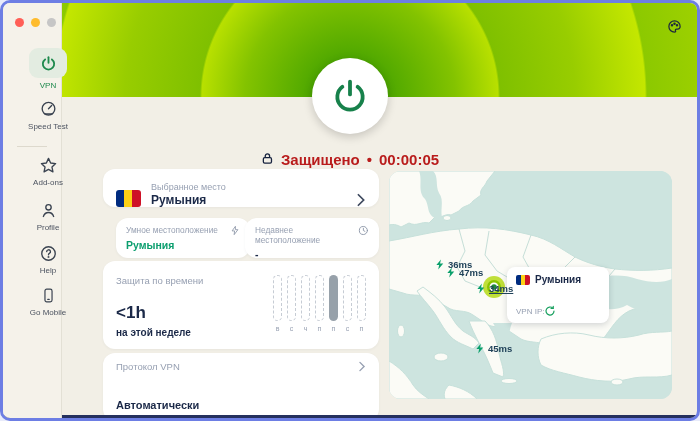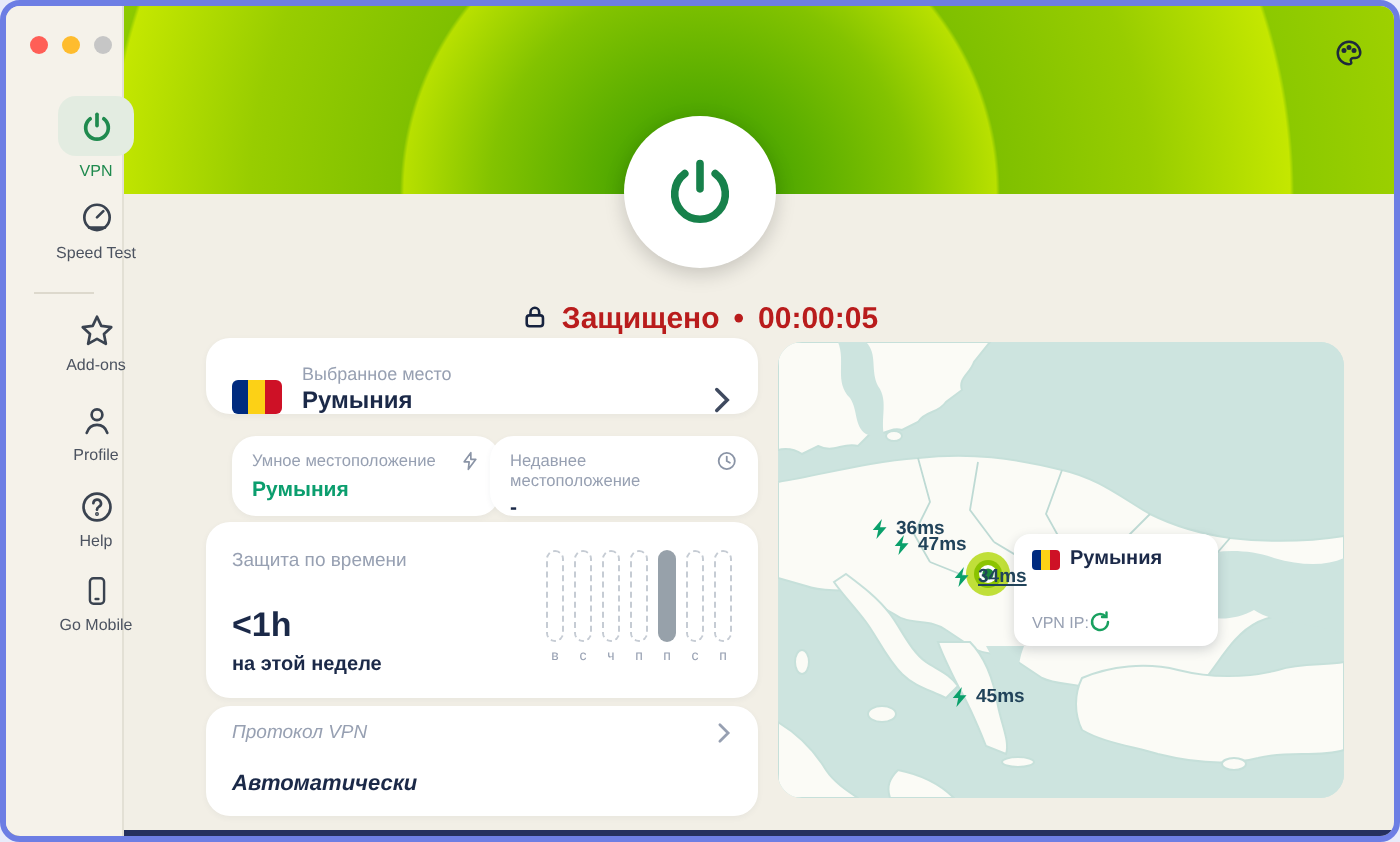--- a/index.html
+++ b/index.html
@@ -71,21 +71,21 @@
   .card-time .head{font-size:17px;font-weight:800;color:#1b2948;position:absolute;
                    left:13px;bottom:26px;}
   .card-time .sub{font-size:10px;font-weight:700;color:#1b2948;position:absolute;
                   left:13px;bottom:11px;}
   .bars{position:absolute;right:13px;top:14px;display:flex;gap:5px;align-items:flex-end;}
   .bar{width:9px;height:46px;border-radius:5px;border:1.5px dashed #c6ccd4;box-sizing:border-box;}
   .bar.filled{border:none;background:#97a1aa;}
   .day-labels{position:absolute;right:13px;top:64px;display:flex;gap:5px;}
   .day-labels span{width:9px;text-align:center;font-size:7px;color:#97a0b2;}
 
-  .card-proto{left:42px;top:350px;width:276px;height:55px;padding:8px 13px;cursor:pointer;font-style:italic;}
+  .card-proto{left:42px;top:350px;width:276px;height:68px;padding:8px 13px;cursor:pointer;}
   .card-proto .toprow{display:flex;justify-content:space-between;align-items:center;}
   .card-proto .lab{font-size:9.5px;}
   .card-proto .v{font-size:11px;position:absolute;left:13px;bottom:10px;}
 
   
   .map-card{position:absolute;left:328px;top:168px;width:283px;height:228px;border-radius:12px;
             overflow:hidden;background:#cde4df;}
   .map-card svg.geo{position:absolute;inset:0;}
   .pin{position:absolute;display:flex;align-items:center;gap:2px;
        font-size:9.5px;font-weight:700;color:#21435a;transform:translate(-5px,-7px);}

